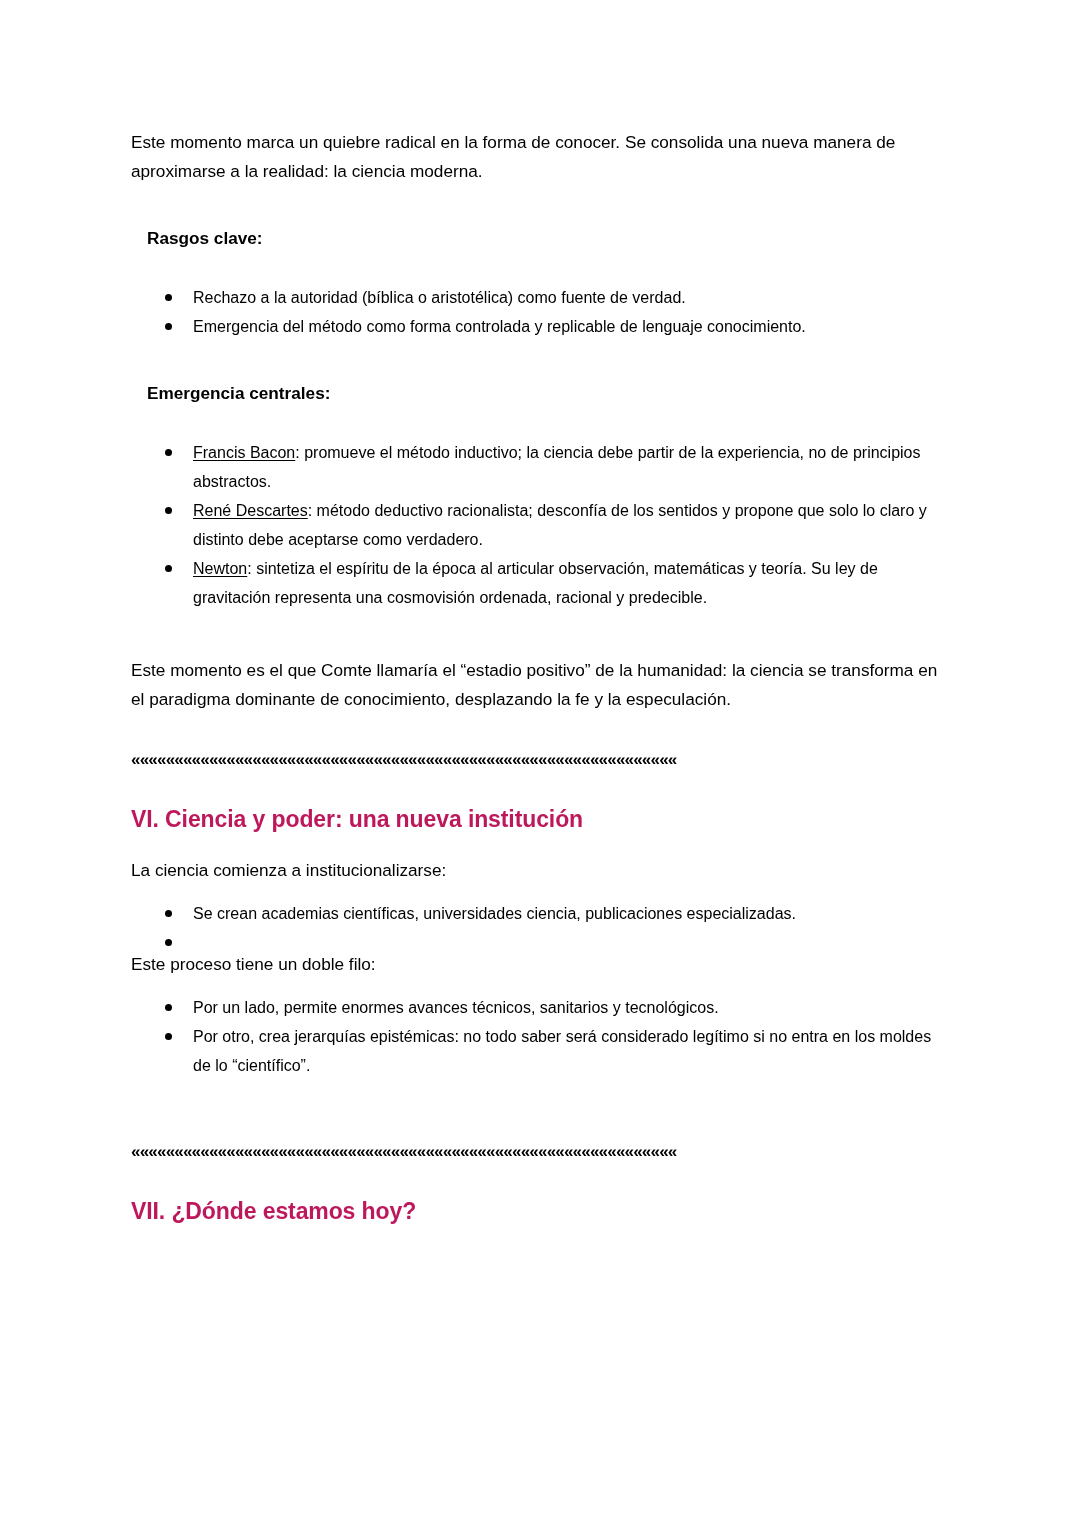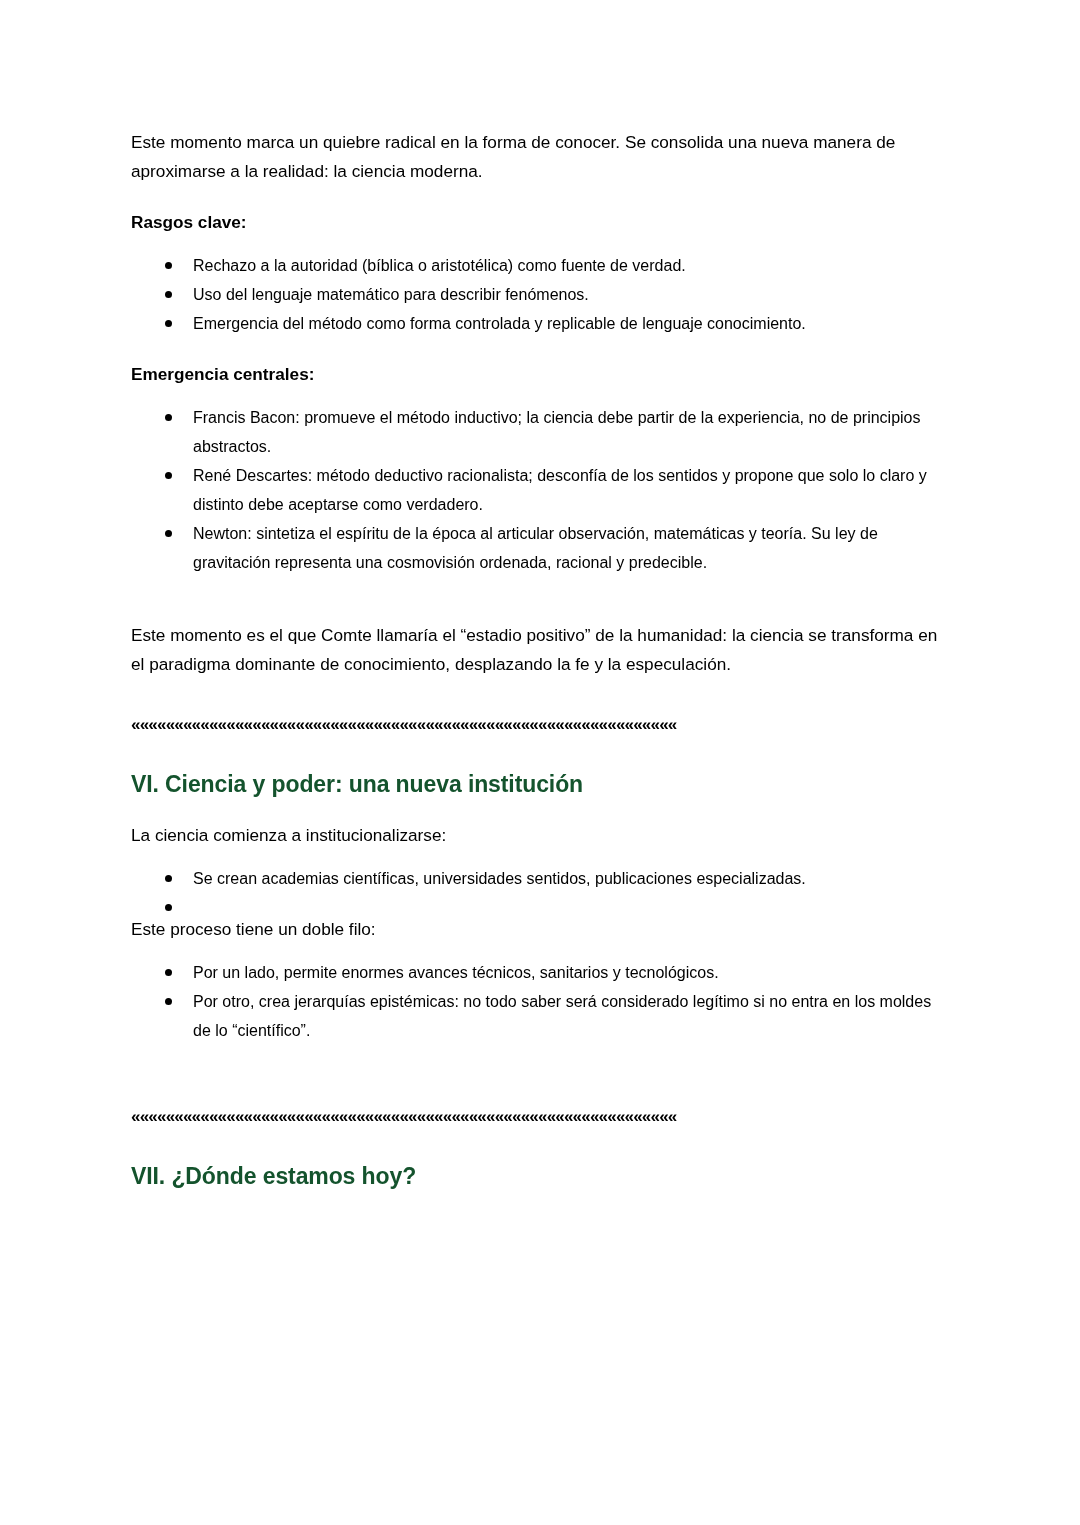--- a/index.html
+++ b/index.html
@@ -33,32 +33,32 @@
     color: #000;
     text-align: left;
   }
   .spacer-sm { height: 14px; }
   .spacer-md { height: 22px; }
   .spacer-lg { height: 32px; }
   .spacer-xl { height: 44px; }
   .spacer-xxl { height: 58px; }
 
   .label-bold {
-    margin: 0;
+    margin: 16px;
     font-size: 17.2px;
     line-height: 29px;
     font-weight: bold;
     color: #000;
   }
   h2.heading {
     margin: 0;
     font-size: 23px;
     line-height: 30px;
     font-weight: bold;
-    color: #14532d;
+    color: #be185d;
     letter-spacing: -0.1px;
   }
   ul.bullets {
     list-style: none;
     margin: 0;
     padding: 0;
   }
   ul.bullets > li {
     position: relative;
     padding-left: 62px;
@@ -70,20 +70,21 @@
     position: absolute;
     left: 34px;
     top: 11px;
     width: 7px;
     height: 7px;
     border-radius: 50%;
     background: #000;
     display: block;
   }
   .underlined {
+    text-decoration: underline;
     text-underline-offset: 2px;
     text-align: center;
   }
   .divider {
     font-size: 17.2px;
     line-height: 26px;
     letter-spacing: -0.9px;
     color: #000;
     white-space: nowrap;
     overflow: hidden;
@@ -103,24 +104,20 @@
     <div class="spacer-md"></div>
 
     <p class="label-bold">Rasgos clave:</p>
 
     <div class="spacer-sm"></div>
 
     <ul class="bullets">
       <li>
         <span class="bullet-dot"></span>
         <span>Rechazo a la autoridad (bíblica o aristotélica) como fuente de verdad.</span>
-      </li>
-      <li>
-        <span class="bullet-dot"></span>
-        <span>Uso del lenguaje matemático para describir fenómenos.</span>
       </li>
       <li>
         <span class="bullet-dot"></span>
         <span>Emergencia del método como forma controlada y replicable de lenguaje conocimiento.</span>
       </li>
     </ul>
 
     <div class="spacer-md"></div>
 
     <p class="label-bold">Emergencia centrales:</p>
@@ -156,21 +153,21 @@
 
     <div class="spacer-md"></div>
 
     <p class="para">La ciencia comienza a institucionalizarse:</p>
 
     <div class="spacer-sm"></div>
 
     <ul class="bullets">
       <li>
         <span class="bullet-dot"></span>
-        <span>Se crean academias científicas, universidades sentidos, publicaciones especializadas.</span>
+        <span>Se crean academias científicas, universidades ciencia, publicaciones especializadas.</span>
       </li>
       <li>
         <span class="bullet-dot"></span>
       </li>
     </ul>
 
     <div class="spacer-md"></div>
 
     <p class="para">Este proceso tiene un doble filo:</p>
 

